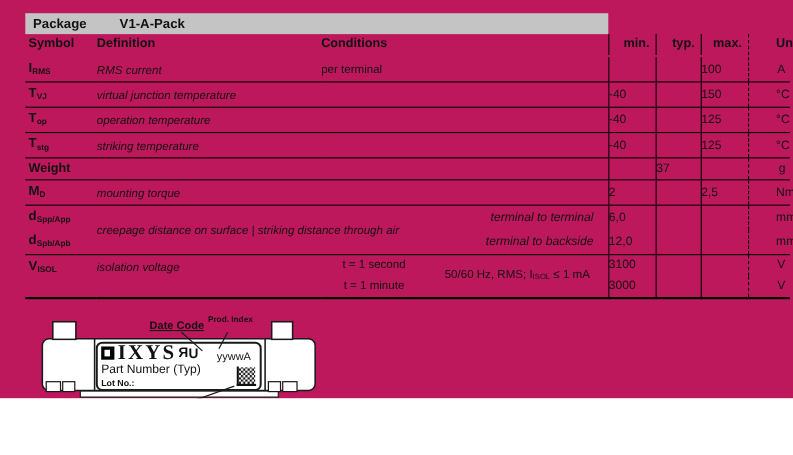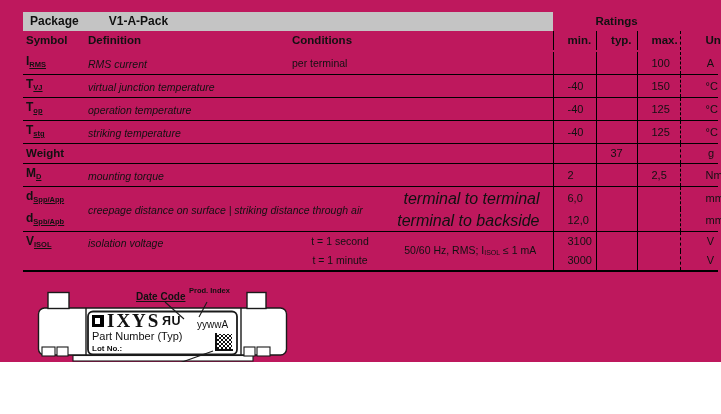--- a/index.html
+++ b/index.html
@@ -17,27 +17,27 @@
   
   table.ratings-table { position:absolute; left:23px; top:31px; width:695px;
           border-collapse:collapse; table-layout:fixed;
           border-bottom:2.4px solid #000; }
   td, th { padding:0; height:19px; line-height:19px; vertical-align:middle;
            white-space:nowrap; overflow:visible; }
   thead th { font-size:11.5px; font-weight:bold; text-align:left;
              border-bottom:2px solid #be185d; }
   th.num { text-align:right; padding-right:5px; }
   tr.sep > td { border-top:1.5px solid #000; }
-  .c-min, .c-typ, .c-max { border-left:1.4px solid #000;padding-left:14px; }
+  .c-min, .c-typ, .c-max { border-left:1.4px solid #000; }
   .c-unit { border-left:1.4px dashed #000;padding-left:25px; }
   td.sym { padding-left:3px; font-weight:bold; font-size:12px; }
-  .sub   { font-size:7.5px; font-weight:bold; vertical-align:-2px; letter-spacing:0;text-decoration:underline; }
+  .sub   { font-size:7.5px; font-weight:bold; vertical-align:-2px; letter-spacing:0; }
   td.def span, .ital { font-style:italic; font-size:10.5px; font-weight:normal; }
   td.cond { font-size:10.5px; }
-  td.cond-r { font-size:16px; font-style:italic; text-align:right; padding-right:13px; }
+  td.cond-r { font-size:11px; font-style:italic; text-align:right; padding-right:13px; }
   td.val { font-size:11px; text-align:left; padding-right:6px; }
   td.unitc { font-size:11px; text-align:right; padding-right:4px; }
   td.vtop { vertical-align:top; }
   .iso-grid { display:flex; height:38px; }
   .iso-grid .times { width:96px; }
   .iso-grid .times div { height:19px; line-height:19px; font-size:10.5px;text-align:center; }
   .iso-grid .shared { flex:1; display:flex; align-items:center; justify-content:center;
                       font-size:10.5px; }
   .sub-sm { font-size:7px; vertical-align:-1px; }
 
@@ -69,21 +69,20 @@
   .wm-url { font-size:10px; font-weight:bold; letter-spacing:0.5px; color:#dbccc6; margin-top:3px; }
 </style>
 </head>
 <body>
 
 <div class="page">
 
   <div class="graybar">
     <span class="pkg">Package</span><span class="pkgv">V1-A-Pack</span>
   </div>
-  <div class="ratings">Ratings</div>
 
   <table class="ratings-table">
     <colgroup>
       <col style="width:65px">
         <col style="width:204px">
         <col style="width:261px">
       <col style="width:43px">
         <col style="width:41px">
         <col style="width:43px">
         <col style="width:38px">

